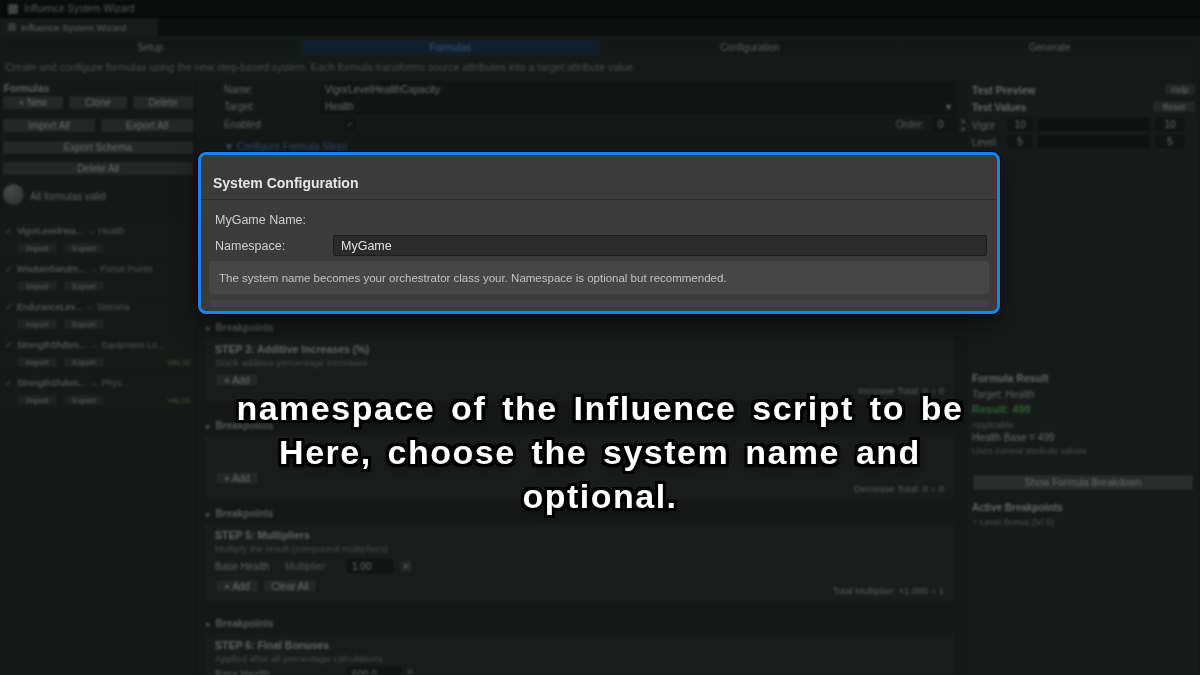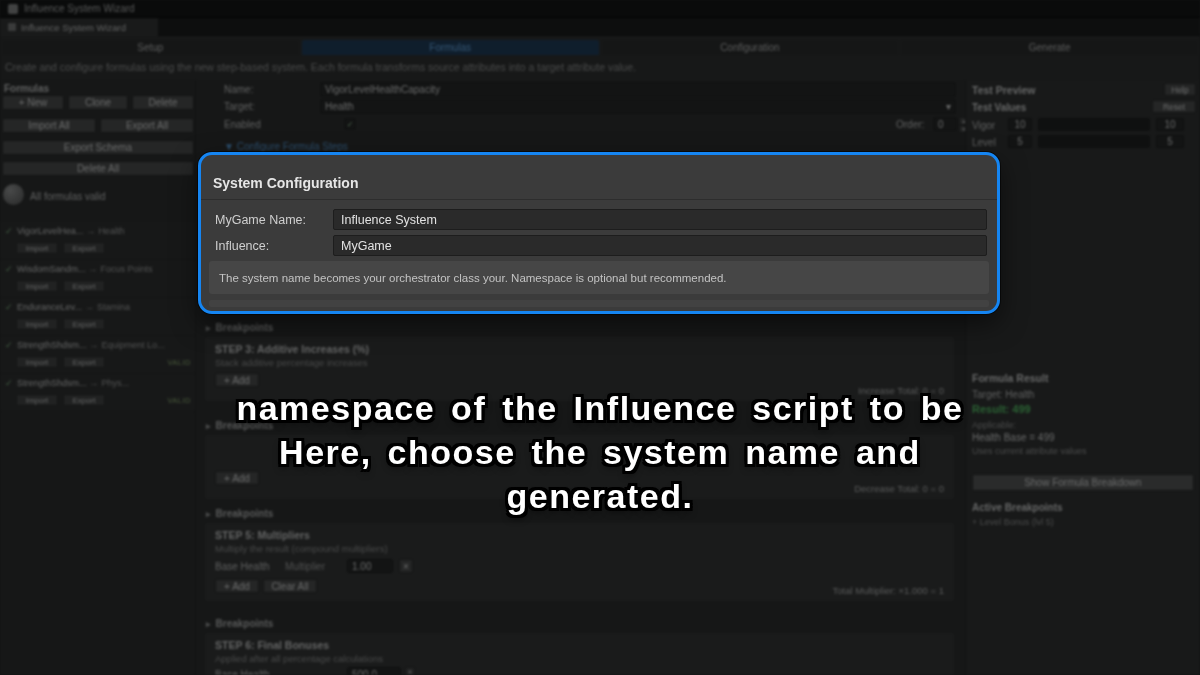--- a/index.html
+++ b/index.html
@@ -40,21 +40,21 @@
 
   .fold{position:absolute;font-size:10px;color:#b8b8b8;font-weight:bold;display:flex;gap:5px;align-items:center;white-space:nowrap}
   .fold .tri{color:#9a9a9a;font-size:9px}
   .stepbox{position:absolute;left:8px;width:751px;background:#373737;border:1px solid #2a2a2a;border-radius:2px}
   .step-title{position:absolute;left:10px;top:6px;font-size:10.5px;font-weight:bold;color:#cfcfcf;white-space:nowrap}
   .step-sub{position:absolute;left:10px;top:20px;font-size:9.5px;color:#969696;white-space:nowrap}
   .step-total{position:absolute;right:10px;bottom:5px;font-size:9.5px;color:#b9b9b9;white-space:nowrap}
   .stepper{position:absolute;display:flex;flex-direction:column;width:10px;height:14px}
   .stepper span{flex:1;background:#4a4a4a;border:1px solid #292929;color:#bbb;font-size:5px;line-height:6px;text-align:center}
 
-  .modal{position:absolute;left:198px;top:152px;width:802px;height:162px;background:#3b3b3b;border:3px solid #1585f2;border-radius:14px;z-index:5;box-shadow:0 0 0 1px rgba(0,0,0,.55),0 10px 26px rgba(0,0,0,.5)}
+  .modal{position:absolute;left:198px;top:152px;width:802px;height:162px;background:#3b3b3b;border:3px solid #1585f2;border-radius:8px;z-index:5;box-shadow:0 0 0 1px rgba(0,0,0,.55),0 10px 26px rgba(0,0,0,.5)}
   .modal-title{position:absolute;left:12px;top:20px;font-size:14px;font-weight:bold;color:#e6e6e6}
   .modal-divider{position:absolute;left:0;right:0;top:44px;border-top:1px solid #2d2d2d}
   .m-label{position:absolute;left:14px;font-size:12.5px;color:#cfcfcf;white-space:nowrap}
   .m-field{position:absolute;left:132px;right:10px;height:21px;background:#2a2a2a;border:1px solid #1d1d1d;border-radius:2px;color:#e2e2e2;font-size:12.5px;display:flex;align-items:center;padding:0 7px;white-space:nowrap}
   .m-help{position:absolute;left:8px;right:8px;top:106px;height:33px;background:#464646;border-radius:3px;display:flex;align-items:center;padding:0 10px;font-size:11.5px;color:#c3c3c3;white-space:nowrap}
   .m-strip{position:absolute;left:8px;right:8px;top:145px;height:7px;background:#424242;border-radius:2px}
 
   .caption{position:absolute;left:0;right:0;top:386px;z-index:6;text-align:center;font-weight:bold;font-size:34px;line-height:44px;color:#fff;letter-spacing:1.5px;word-spacing:5px;
     text-shadow:-3px -3px 0 #000,3px -3px 0 #000,-3px 3px 0 #000,3px 3px 0 #000,-3px 0 0 #000,3px 0 0 #000,0 -3px 0 #000,0 3px 0 #000,0 4px 7px rgba(0,0,0,.65)}
 
@@ -284,32 +284,29 @@
       <span class="rp-small" style="left:6px;top:437px">+ Level Bonus (lvl 5)</span>
     </div>
   </div>
 
   <div class="dim"></div>
 
   <div class="modal">
     <span class="modal-title">System Configuration</span>
     <div class="modal-divider"></div>
     <span class="m-label" style="top:58px">MyGame Name:</span>
-    <div class="m-field" style="top:54px">
-        <span>Influence System</span>
-      </div>
-    <span class="m-label" style="top:84px">Influence:</span>
+    <span class="m-label" style="top:84px">Namespace:</span>
     <div class="m-field" style="top:80px">
         <span>MyGame</span>
       </div>
     <div class="m-help">
         <span>The system name becomes your orchestrator class your. Namespace is optional but recommended.</span>
       </div>
     <div class="m-strip"></div>
   </div>
 
   <div class="caption">
     <div>namespace of the Influence script to be</div>
     <div>Here, choose the system name and</div>
-    <div>generated.</div>
+    <div>optional.</div>
   </div>
 
 </div>
 
 </body></html>

